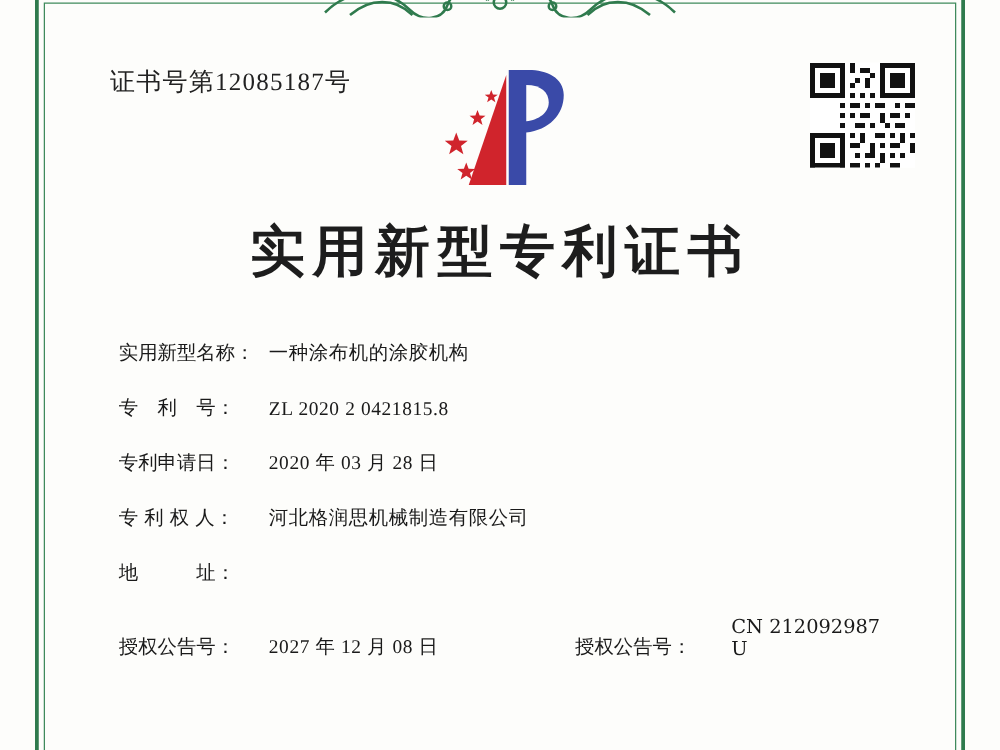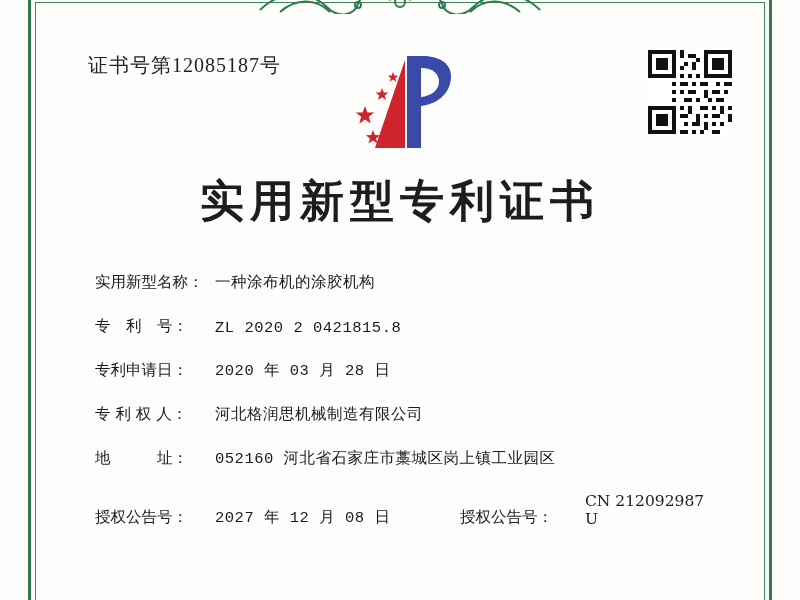--- a/index.html
+++ b/index.html
@@ -114,21 +114,21 @@
   .field-label {
     width: 120px;
     flex: 0 0 120px;
     letter-spacing: 0px;
     white-space: pre;
     font-family: "DejaVu Serif", serif;
   }
   .field-value {
     flex: 1;
     letter-spacing: 0.5px;
-    font-family: Liberation Mono, monospace;
+    font-family: Liberation Serif, serif;
   }
   .field-row.dual .field-value {
     flex: 0 0 auto;
     width: 245px;
   }
   .field-label-2 {
     flex: 0 0 auto;
     width: 125px;
     font-family: "DejaVu Serif", serif;
   }
@@ -276,21 +276,20 @@
       <span class="field-value">2020 年 03 月 28 日</span>
     </div>
 
     <div class="field-row">
       <span class="field-label">专 利 权 人：</span>
       <span class="field-value">河北格润思机械制造有限公司</span>
     </div>
 
     <div class="field-row">
       <span class="field-label">地　　　址：</span>
-      <span class="field-value">052160 河北省石家庄市藁城区岗上镇工业园区</span>
     </div>
 
     <div class="field-row dual last-row">
       <span class="field-label">授权公告号：</span>
       <span class="field-value">2027 年 12 月 08 日</span>
       <span class="field-label-2">授权公告号：</span>
       <span class="field-value-2">CN 212092987 U</span>
     </div>
 
   </div>

